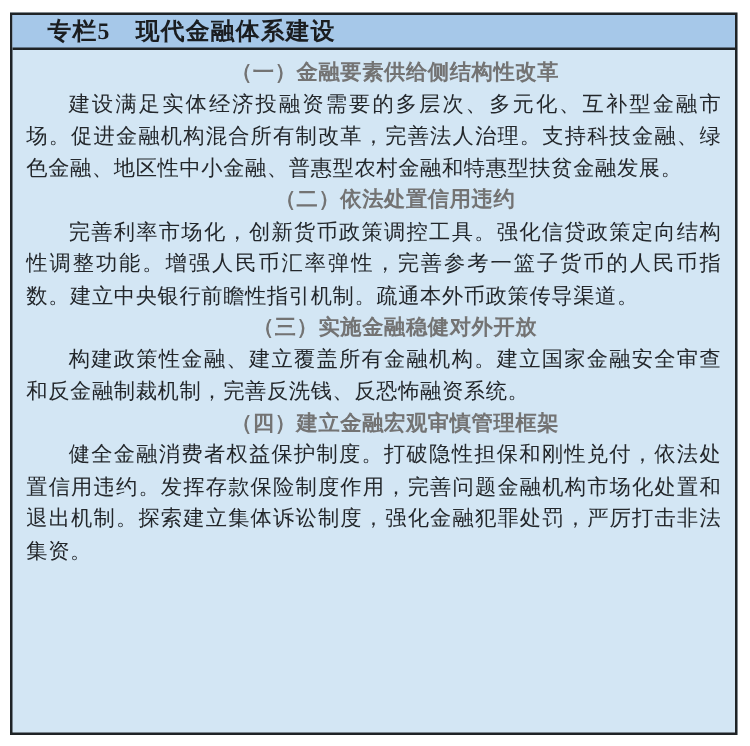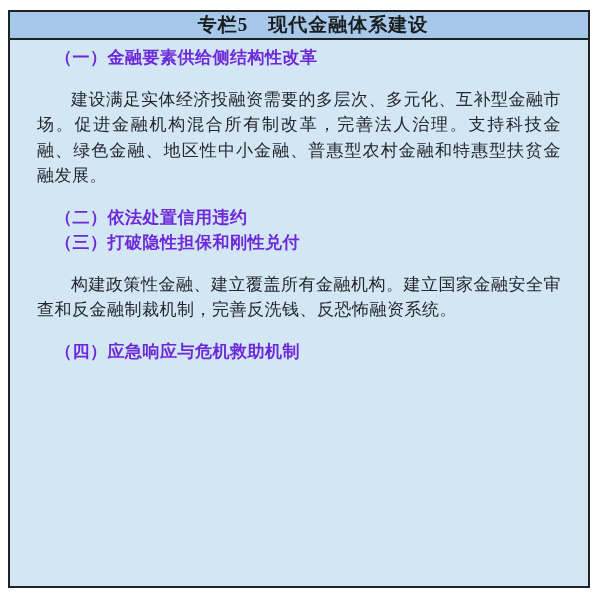--- a/index.html
+++ b/index.html
@@ -24,46 +24,46 @@
     border: 2px solid #1f2326;
     box-sizing: border-box;
     background: #d3e6f4;
   }
   .box-header {
     height: 28px;
     background: #a6c8e9;
     border-bottom: 2px solid #1f2326;
     display: flex;
     align-items: center;
-    justify-content: center;
     box-sizing: border-box;
     padding-left: 28px;
   }
   .box-title {
     font-size: 19px;
     font-weight: bold;
     color: #1a1d20;
     letter-spacing: 1px;
     white-space: pre;
   }
   .box-body {
     padding: 5px 11px 6px 11px;
     box-sizing: border-box;
   }
   .section-heading {
     margin: 0;
     font-size: 17px;
     font-weight: bold;
-    color: #6d28d9;
+    color: #737373;
     line-height: 25.5px;
     text-indent: 2em;
     letter-spacing: 0.5px;
+    text-align: center;
   }
   .section-body {
-    margin: 16px;
+    margin: 0;
     font-size: 17px;
     color: #23272b;
     line-height: 25.5px;
     text-indent: 2em;
     text-align: justify;
     letter-spacing: 0.5px;
   }
 </style>
 </head>
 <body>
@@ -72,22 +72,24 @@
   <div class="box">
     <div class="box-header">
       <span class="box-title">专栏5　现代金融体系建设</span>
     </div>
     <div class="box-body">
 
       <p class="section-heading">（一）金融要素供给侧结构性改革</p>
       <p class="section-body">建设满足实体经济投融资需要的多层次、多元化、互补型金融市场。促进金融机构混合所有制改革，完善法人治理。支持科技金融、绿色金融、地区性中小金融、普惠型农村金融和特惠型扶贫金融发展。</p>
 
       <p class="section-heading">（二）依法处置信用违约</p>
+      <p class="section-body">完善利率市场化，创新货币政策调控工具。强化信贷政策定向结构性调整功能。增强人民币汇率弹性，完善参考一篮子货币的人民币指数。建立中央银行前瞻性指引机制。疏通本外币政策传导渠道。</p>
 
-      <p class="section-heading">（三）打破隐性担保和刚性兑付</p>
+      <p class="section-heading">（三）实施金融稳健对外开放</p>
       <p class="section-body">构建政策性金融、建立覆盖所有金融机构。建立国家金融安全审查和反金融制裁机制，完善反洗钱、反恐怖融资系统。</p>
 
-      <p class="section-heading">（四）应急响应与危机救助机制</p>
+      <p class="section-heading">（四）建立金融宏观审慎管理框架</p>
 
+      <p class="section-body">健全金融消费者权益保护制度。打破隐性担保和刚性兑付，依法处置信用违约。发挥存款保险制度作用，完善问题金融机构市场化处置和退出机制。探索建立集体诉讼制度，强化金融犯罪处罚，严厉打击非法集资。</p>
 
     </div>
   </div>
 </div>
 
 </body></html>

